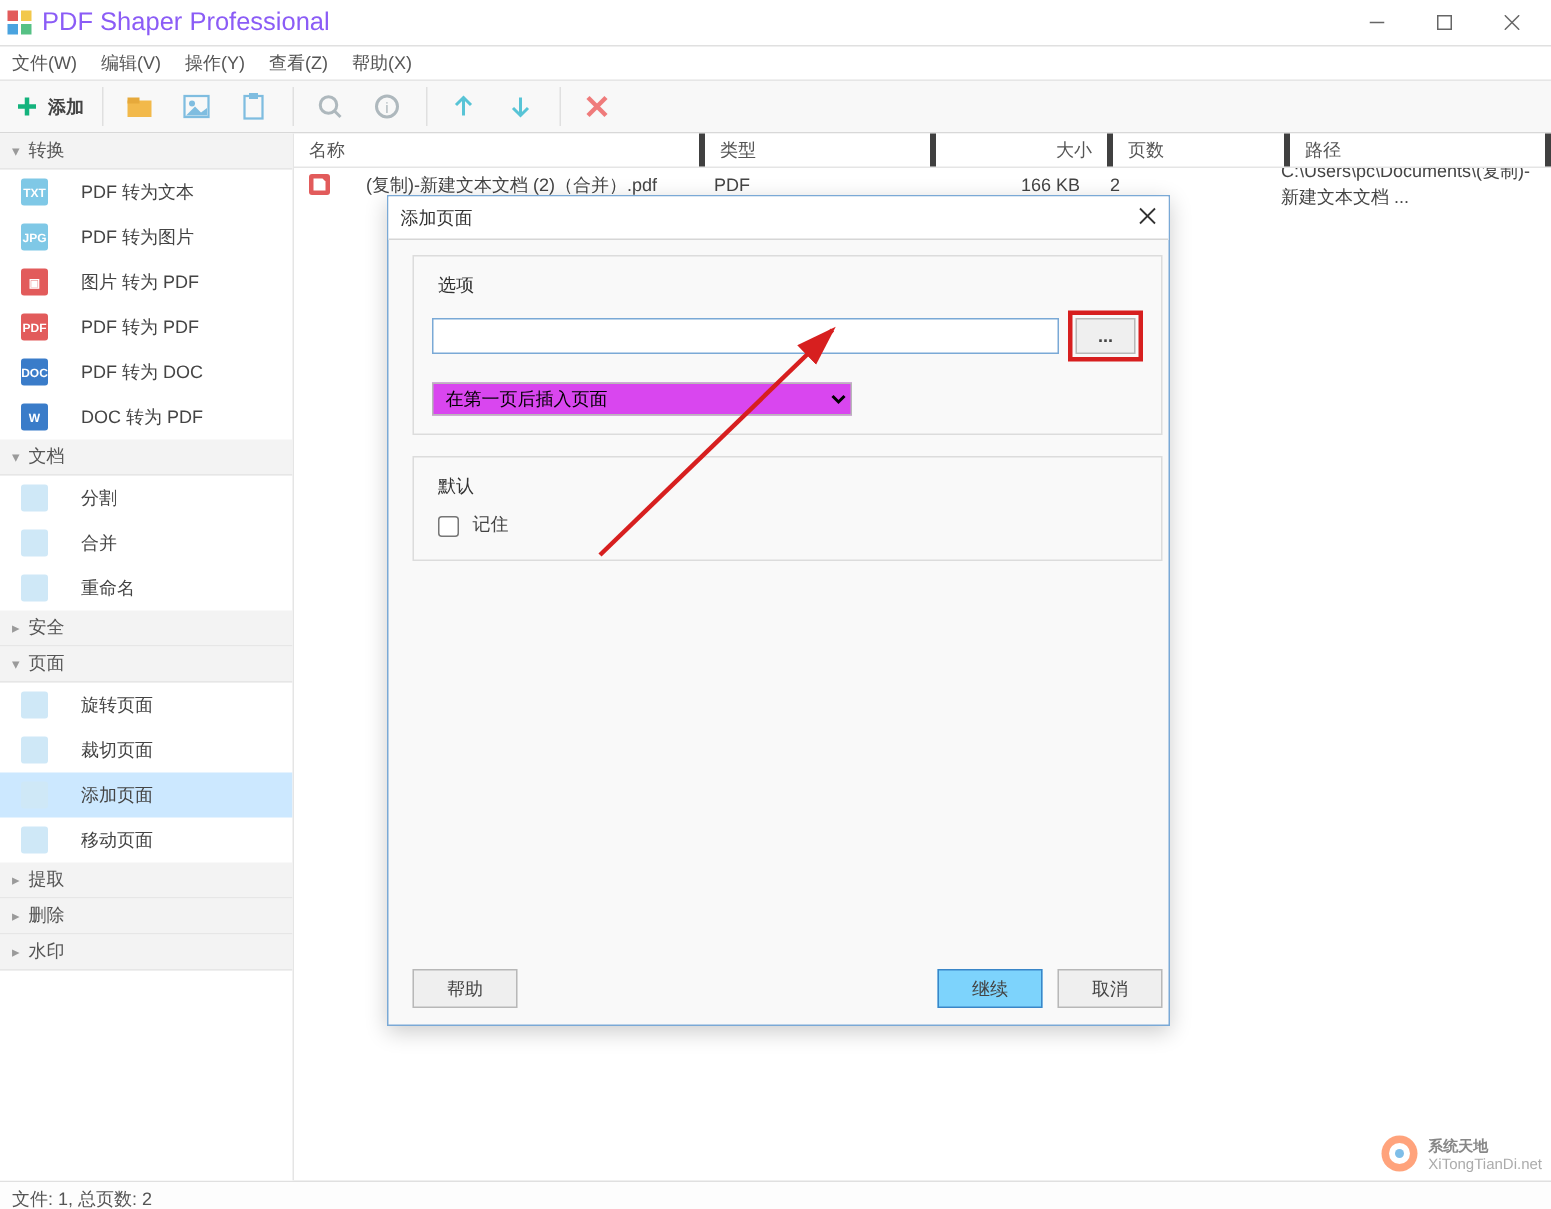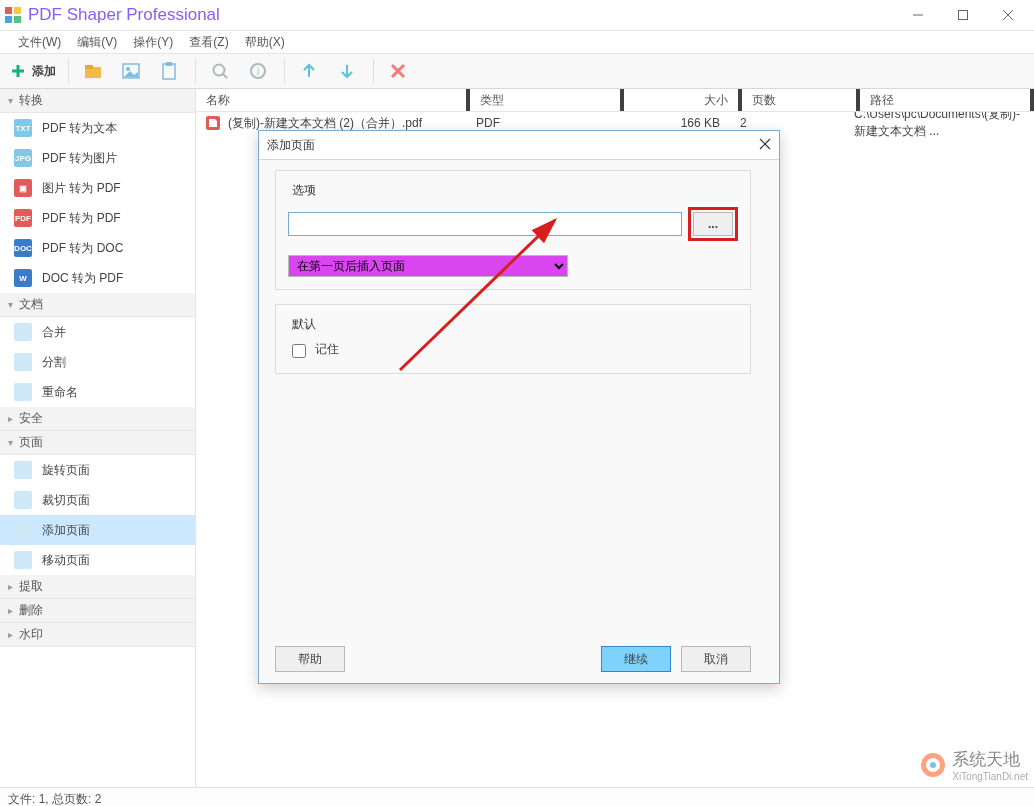--- a/index.html
+++ b/index.html
@@ -1,62 +1,62 @@
 <!DOCTYPE html>
 <html><head>
 <meta charset="utf-8">
 <style>
 html,body{margin:0;padding:0;font-family:"Microsoft YaHei","Segoe UI",Tahoma,sans-serif;font-size:12px;color:#444;background:#fff;width:1034px;height:806px;overflow:hidden;position:relative}
 .titlebar{height:30px;background:#fff;display:flex;align-items:center;padding:0 4px;border-bottom:1px solid #e0e0e0}
 .titlebar .app-icon{width:18px;height:18px;margin-right:6px;display:flex}
 .titlebar .app-title{color:#8b5cf6;font-size:17px;flex:1}
 .titlebar .win-btn{width:45px;height:28px;display:flex;align-items:center;justify-content:center;color:#555}
-.menubar{height:22px;display:flex;align-items:center;padding:0 10px;color:#555;font-size:12px}
+.menubar{height:22px;display:flex;align-items:center;padding:0 0;color:#555;font-size:12px}
 .menubar .menu-item{padding:2px 8px}
 .toolbar{height:34px;background:#f8f8f8;border-top:1px solid #e6e6e6;border-bottom:1px solid #d8d8d8;display:flex;align-items:center;padding:0 6px}
 .toolbar .tb-btn{height:28px;min-width:28px;display:flex;align-items:center;justify-content:center;margin-right:2px;border-radius:2px;padding:0 4px}
 .toolbar .tb-btn.add{color:#14b37d;font-weight:bold}
 .toolbar .sep{width:1px;height:26px;background:#e0e0e0;margin:0 6px}
 .toolbar .tb-btn svg{display:block}
 .main{display:flex;height:calc(806px - 30px - 22px - 34px - 22px)}
 .sidebar{width:195px;border-right:1px solid #e5e5e5;background:#fff;overflow:auto}
 .side-head{background:#f3f3f3;border-bottom:1px solid #e6e6e6;padding:3px 8px;color:#555;display:flex;align-items:center;font-size:12px}
 .side-head .chev{margin-right:6px;color:#9a9a9a;font-size:10px}
-.side-item{padding:6px 10px 6px 14px;display:flex;align-items:center;color:#444;gap:10px}
+.side-item{padding:6px 10px 6px 14px;display:flex;align-items:center;color:#444;gap:22px}
 .side-item.selected{background:#cce8ff}
 .side-item .sicon{width:18px;height:18px;display:flex;align-items:center;justify-content:center;border-radius:2px;font-size:8px;color:#fff;font-weight:bold}
 .sicon.txt{background:#7fc8e6}
 .sicon.jpg{background:#7fc8e6}
 .sicon.pdf{background:#e25b5b}
 .sicon.doc{background:#3a7cc9}
 .sicon.pdfimg{background:#e25b5b}
 .sicon.gen{background:#cfe8f7}
 .content{flex:1;display:flex;flex-direction:column}
 .col-head{height:22px;border-bottom:1px solid #e5e5e5;display:flex;align-items:center;color:#555;background:#fff}
 .col-head .col{padding:0 10px;height:100%;display:flex;align-items:center;border-right:4px solid #404040}
 .col.c1{width:250px}
 .col.c2{width:130px}
 .col.c3{width:94px;justify-content:flex-end}
 .col.c4{width:94px}
 .col.c5{flex:1}
 .filelist{flex:1;overflow:auto}
 .file-row{display:flex;align-items:center;height:22px;color:#444}
 .file-row .cell{padding:0 10px;display:flex;align-items:center}
-.file-row .c1{width:250px;gap:8px}
+.file-row .c1{width:250px;gap:24px}
 .file-row .c2{width:130px}
 .file-row .c3{width:94px;justify-content:flex-end}
 .file-row .c4{width:94px}
 .file-row .c5{flex:1}
 .file-row .ficon{width:14px;height:14px;background:#e25b5b;border-radius:2px;display:flex;align-items:center;justify-content:center}
 .statusbar{height:22px;border-top:1px solid #e0e0e0;background:#fdfdfd;display:flex;align-items:center;padding:0 8px;color:#555;font-size:12px}
 
 .overlay{position:absolute;left:0;right:0;top:0;bottom:0}
 .dialog{position:absolute;left:258px;top:130px;width:520px;height:552px;background:#f9f9f9;border:1px solid #7aa9d6;box-shadow:0 4px 14px rgba(0,0,0,.2)}
 .dialog .dlg-title{height:28px;background:#fff;display:flex;align-items:center;padding:0 8px;border-bottom:1px solid #d6d6d6;color:#333;justify-content:space-between}
-.dialog .dlg-body{padding:10px 28px 12px 16px;display:flex;flex-direction:column;height:calc(100% - 28px);box-sizing:border-box}
+.dialog .dlg-body{padding:10px 4px 12px 16px;display:flex;flex-direction:column;height:calc(100% - 28px);box-sizing:border-box}
 .group{border:1px solid #dcdcdc;padding:12px;margin-bottom:14px}
 .group-title{margin:-20px 0 8px 0;background:#f9f9f9;display:inline-block;padding:0 4px;color:#333}
 .lbl{font-size:12px;color:#333;margin-bottom:4px}
 .lbl.disabled{color:#bbb}
 .path-row{display:flex;align-items:center;gap:6px;margin-bottom:14px}
 .path-row input{flex:1;height:22px;border:1px solid #7aa9d6;outline:none;padding:0 4px;font-size:12px;background:#fff}
 .browse-wrap{border:3px solid #d71f1f;padding:2px}
 .browse-btn{width:38px;height:22px;border:1px solid #b8b8b8;background:#efefef;display:flex;align-items:center;justify-content:center;font-weight:bold;color:#444}
 .sel{width:280px;height:22px;border:1px solid #b8b8b8;background:#d946ef;font-size:12px;padding:0 4px}
 .page-row{display:flex;align-items:center;gap:12px;margin-top:12px}
@@ -203,25 +203,25 @@
         <span class="sicon doc">W</span>
         <span>DOC 转为 PDF</span>
       </div>
 
     <div class="side-head">
         <span class="chev">▾</span>
         <span>文档</span>
       </div>
     <div class="side-item">
         <span class="sicon gen"></span>
+        <span>分割</span>
+      </div>
+    <div class="side-item">
+        <span class="sicon gen"></span>
         <span>合并</span>
-      </div>
-    <div class="side-item">
-        <span class="sicon gen"></span>
-        <span>分割</span>
       </div>
     <div class="side-item">
         <span class="sicon gen"></span>
         <span>重命名</span>
       </div>
 
     <div class="side-head">
         <span class="chev">▸</span>
         <span>安全</span>
       </div>
@@ -344,16 +344,16 @@
 
 <div class="watermark">
   <span class="logo">
     <svg width="26" height="26">
         <circle cx="13" cy="13" r="12" fill="#ff7d45"></circle>
         <circle cx="13" cy="13" r="7" fill="#fff"></circle>
         <circle cx="13" cy="13" r="3" fill="#4aa3df"></circle>
       </svg>
   </span>
   <span>
-    <div style="font-weight:normal;font-size:17px">系统天地</div>
+    <div style="font-weight:bold;font-size:10px">系统天地</div>
     <div style="font-size:10px;color:#888">XiTongTianDi.net</div>
   </span>
 </div>
 
 </body></html>

